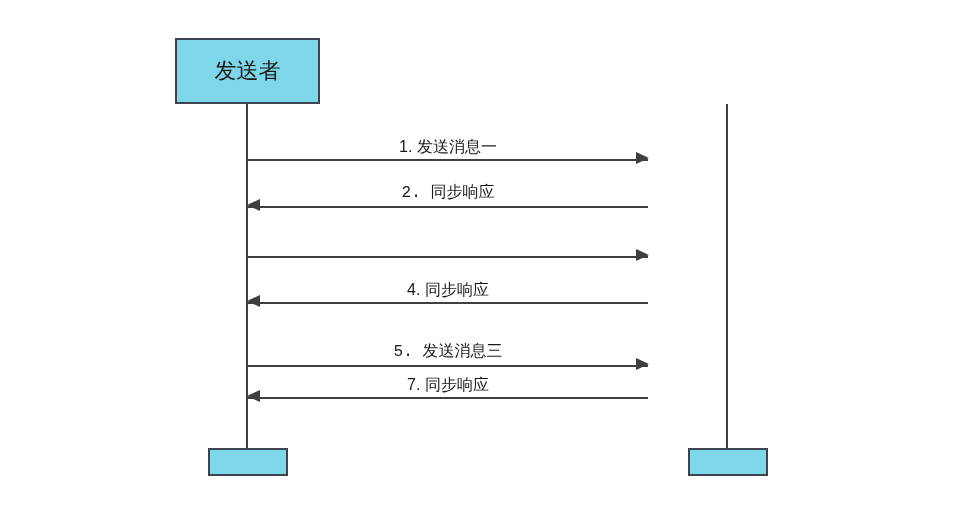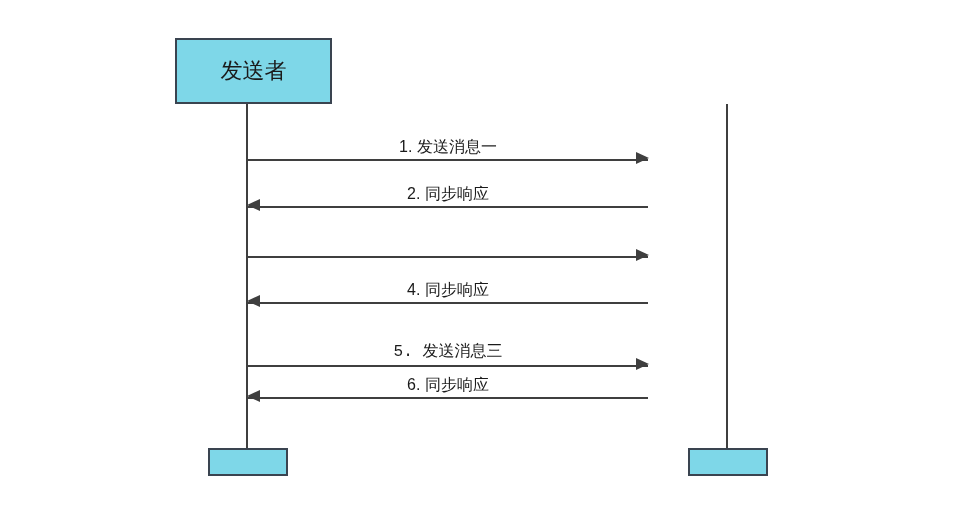--- a/index.html
+++ b/index.html
@@ -21,21 +21,21 @@
   .canvas { position: relative; width: 979px; height: 512px; }
 
   
   .actor-box {
     position: absolute;
     background: var(--actor-fill);
     border: 2px solid var(--actor-border);
     display: flex; align-items: center; justify-content: center;
     color: var(--text);
   }
-  .actor-sender { left: 175px; top: 38px; width: 157px; height: 66px; font-size: 22px; }
+  .actor-sender { left: 175px; top: 38px; width: 145px; height: 66px; font-size: 22px; }
   .actor-mq     { left: 653px; top: 39px; width: 149px; height: 66px; font-size: 25px; }
 
   
   .lifeline {
     position: absolute;
     width: 2px;
     background: var(--line);
     top: 104px; height: 344px;
   }
   .lifeline-sender { left: 246px; }
@@ -52,21 +52,21 @@
   .end-sender { left: 208px; }
   .end-mq     { left: 688px; }
 
   
   .message {
     position: absolute;
     left: 248px; width: 400px; height: 30px;
     border-bottom: 2px solid var(--line);
   }
   .msg-1 { top: 131px; }
-  .msg-2 { top: 178px; }
+  .msg-2 { top: 178px; font-family: Liberation Mono, monospace; }
   .msg-3 { top: 228px; }
   .msg-4 { top: 274px; }
   .msg-5 { top: 337px; font-family: Liberation Mono, monospace; }
   .msg-6 { top: 369px; }
 
   .message .label {
     position: absolute;
     left: 0; right: 0; bottom: 3px;
     text-align: center;
     font-size: 16px;
@@ -110,20 +110,20 @@
   </div>
   <div class="message msg-4">
     <span class="label">4. 同步响应</span>
     <span class="arrowhead left"></span>
   </div>
   <div class="message msg-5">
     <span class="label">5. 发送消息三</span>
     <span class="arrowhead right"></span>
   </div>
   <div class="message msg-6">
-    <span class="label">6. 同步响应</span>
+    <span class="label">7. 同步响应</span>
     <span class="arrowhead left"></span>
   </div>
 
   <div class="end-box end-sender"></div>
   <div class="end-box end-mq"></div>
 
 </div>
 
 </body></html>

